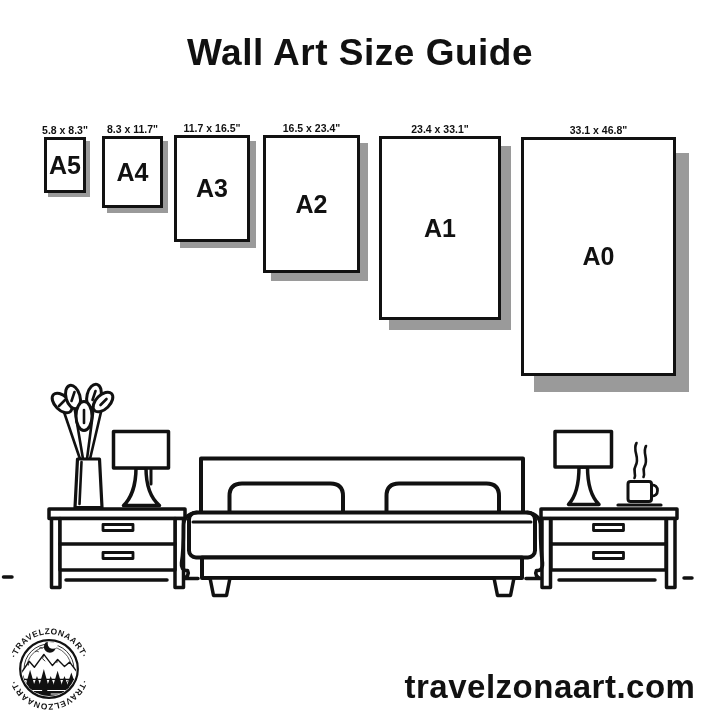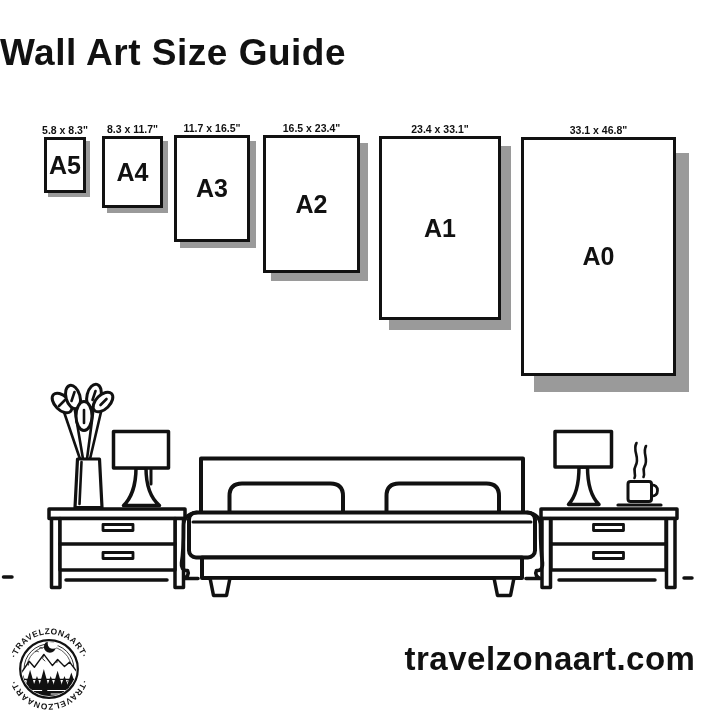--- a/index.html
+++ b/index.html
@@ -1,36 +1,36 @@
 <!DOCTYPE html>
 <html><head>
 <meta charset="utf-8">
 <style>
   html,body{margin:0;padding:0;}
   body{
     width:720px;height:720px;background:#ffffff;position:relative;overflow:hidden;
     font-family:"Liberation Sans",sans-serif;color:#111;
   }
   .title{
-    position:absolute;top:32px;left:0;width:720px;text-align:left;
+    position:absolute;top:32px;left:0;width:720px;text-align:center;
     font-size:37px;font-weight:700;letter-spacing:.5px;margin:0;color:#111;
   }
   .frame{
     position:absolute;box-sizing:border-box;border:3px solid #111;background:#fff;
     display:flex;align-items:center;justify-content:center;
   }
   .frame .letter{font-weight:700;font-size:25px;color:#111;line-height:1;}
   .frame .dims{
     position:absolute;bottom:100%;left:50%;transform:translateX(-50%);
     margin-bottom:4px;font-size:10.5px;font-weight:700;white-space:nowrap;color:#111;
   }
   .scene{position:absolute;left:0;top:0;width:720px;height:720px;}
   .logo{position:absolute;left:6px;top:626px;width:86px;height:86px;}
   .website{
-    position:absolute;top:640px;left:550px;transform:translateX(-50%);
+    position:absolute;top:668px;left:550px;transform:translateX(-50%);
     font-size:33px;font-weight:700;letter-spacing:.5px;white-space:nowrap;color:#111;
   }
 </style>
 </head>
 <body>
 
 <h1 class="title">Wall Art Size Guide</h1>
 
 <div class="frame" style="left:44px;top:137px;width:42px;height:56px;box-shadow:4px 4px 0 #9a9a9a;">
   <span class="dims">5.8 x 8.3"</span>

